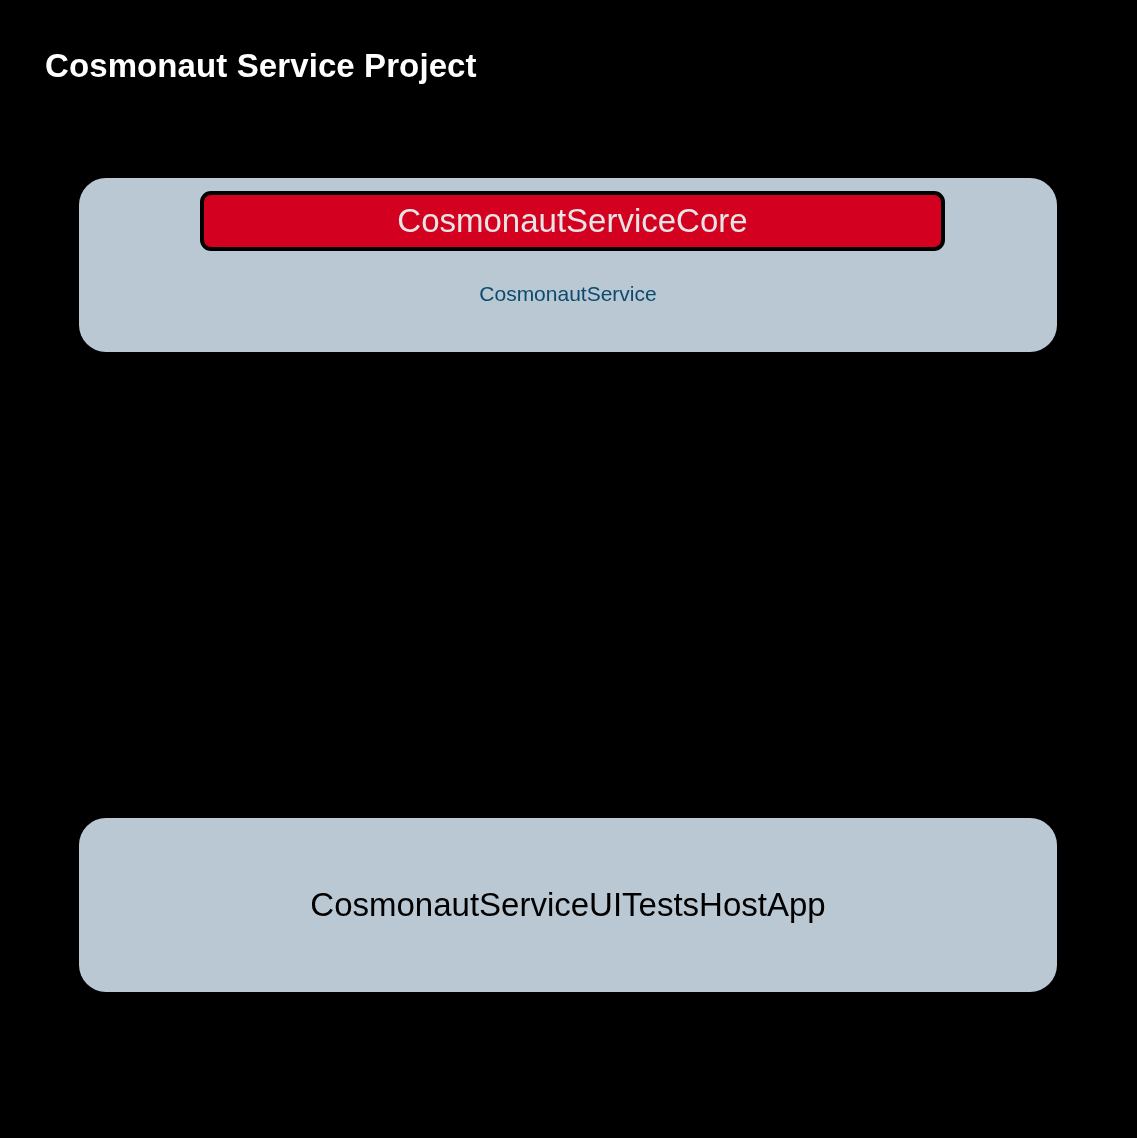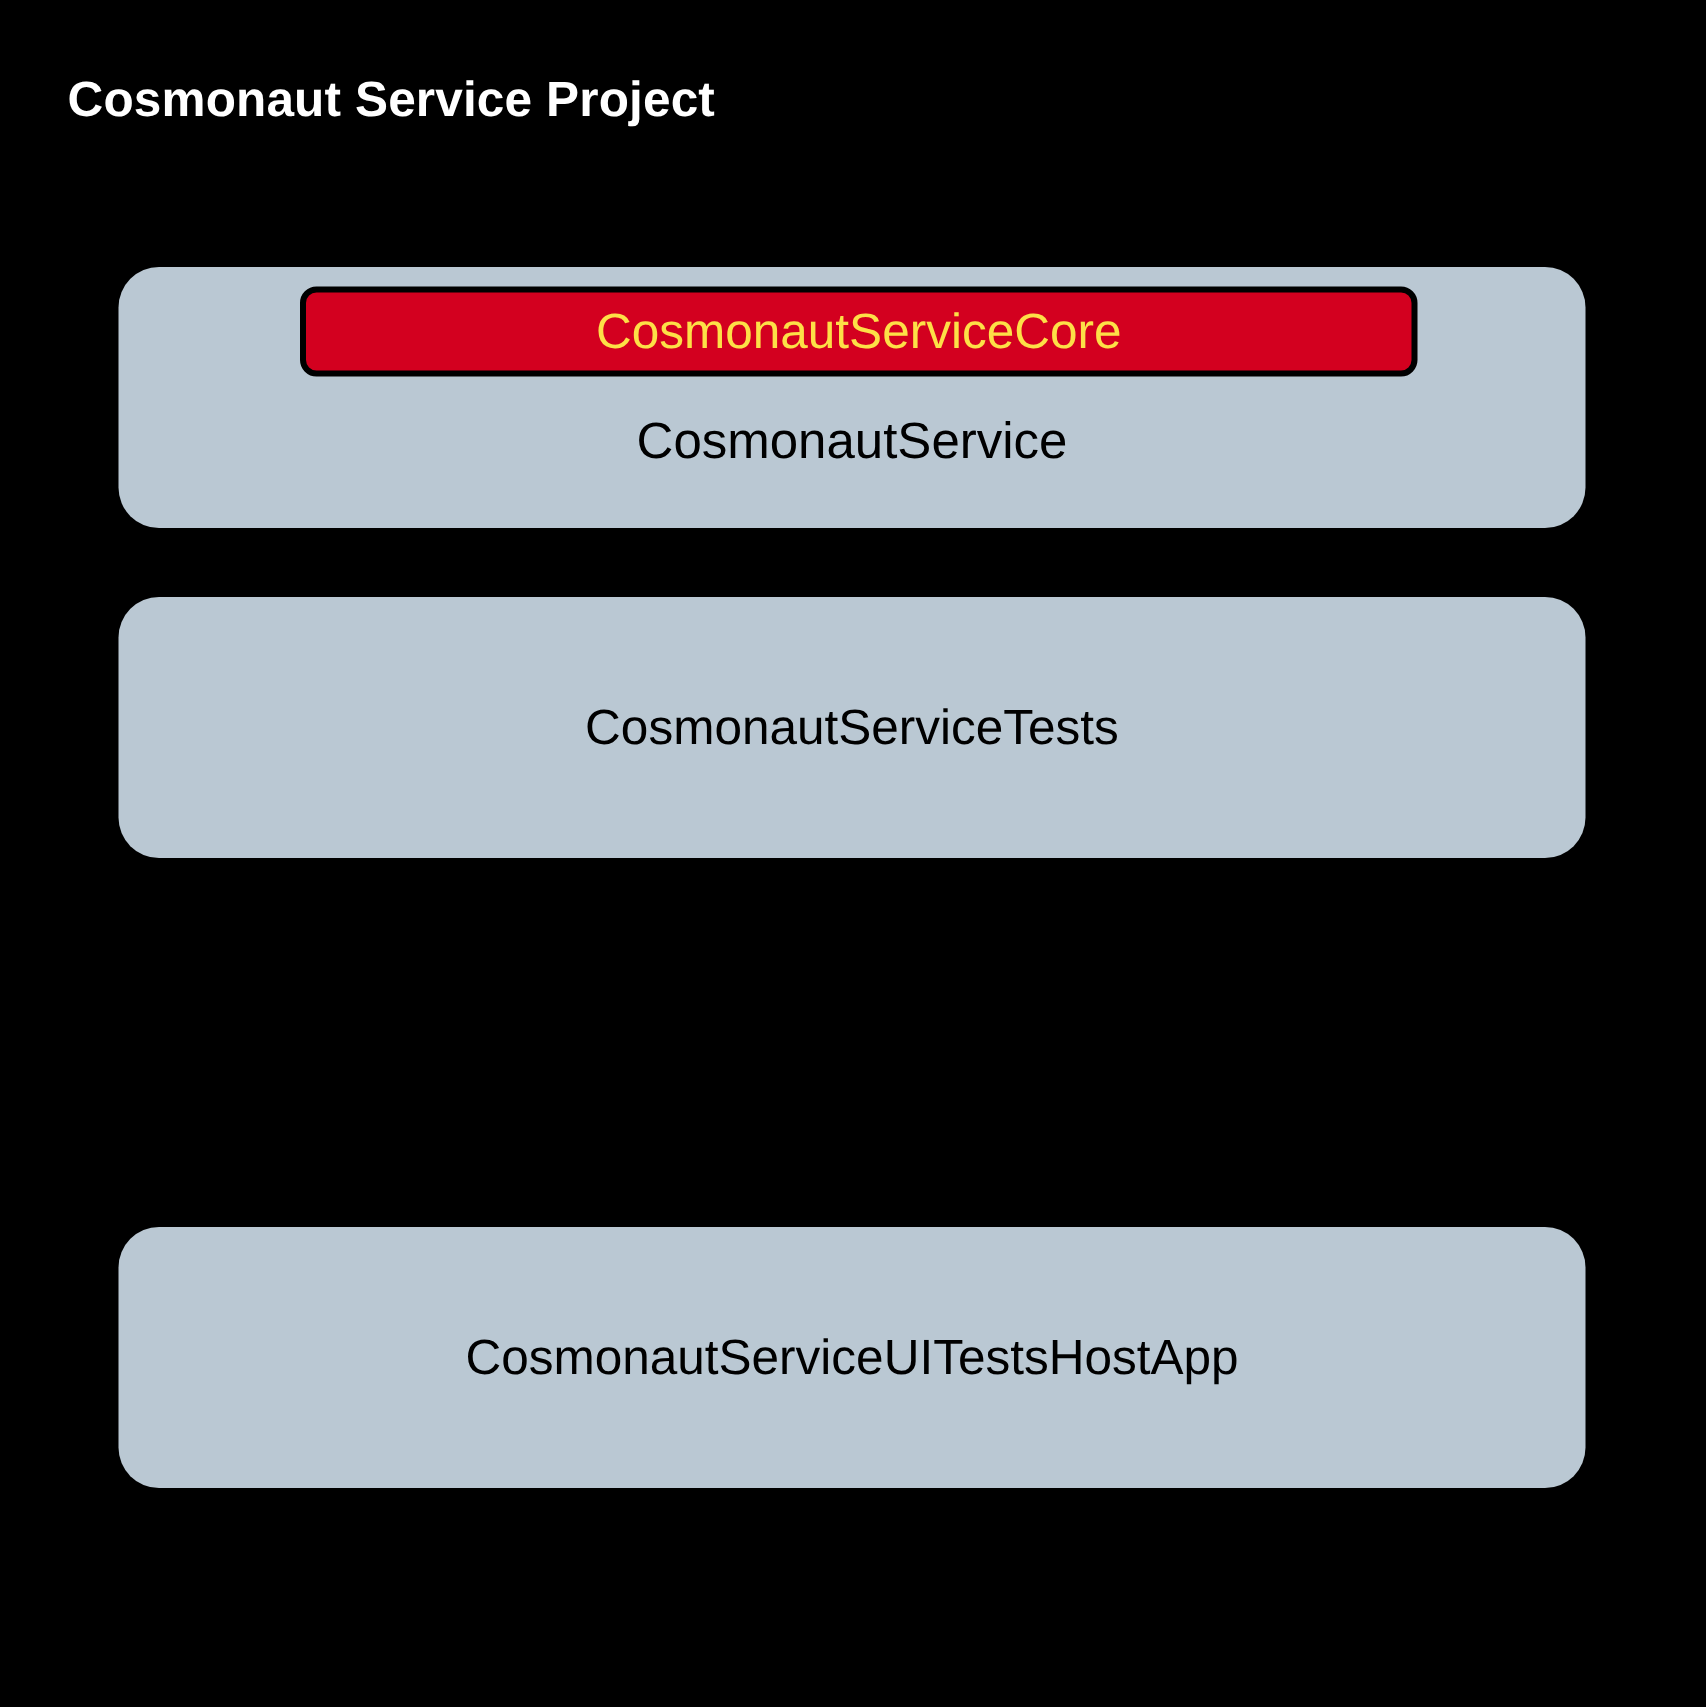--- a/index.html
+++ b/index.html
@@ -75,56 +75,53 @@
     height: 60px;
     background: #d3001f;
     border: 4px solid #000000;
     border-radius: 11px;
     box-sizing: border-box;
     display: flex;
     align-items: center;
     justify-content: center;
   }
   .highlight-label {
-    color: #fde047;
+    color: #e5e5e5;
     font-size: 33px;
     font-weight: 400;
     line-height: 38px;
     white-space: nowrap;
   }
 
   .card-1-subtitle {
     position: absolute;
     left: 0;
     right: 0;
     top: 96px;        
     text-align: center;
-    color: #000000;
-    font-size: 34px;
+    color: #0c4a6e;
+    font-size: 21px;
     font-weight: 400;
     line-height: 40px;
     white-space: nowrap;
   }
 </style>
 </head>
 <body>
 
 <div id="canvas">
 
   <div class="page-title">Cosmonaut Service Project</div>
 
   <div class="card card-1">
     <div class="highlight-box">
       <span class="highlight-label">CosmonautServiceCore</span>
     </div>
     <div class="card-1-subtitle">CosmonautService</div>
   </div>
 
-  <div class="card card-2 card-centered">
-    <span class="card-label">CosmonautServiceTests</span>
-  </div>
 
 
   <div class="card card-4 card-centered">
     <span class="card-label">CosmonautServiceUITestsHostApp</span>
   </div>
 
 </div>
 
 </body></html>

